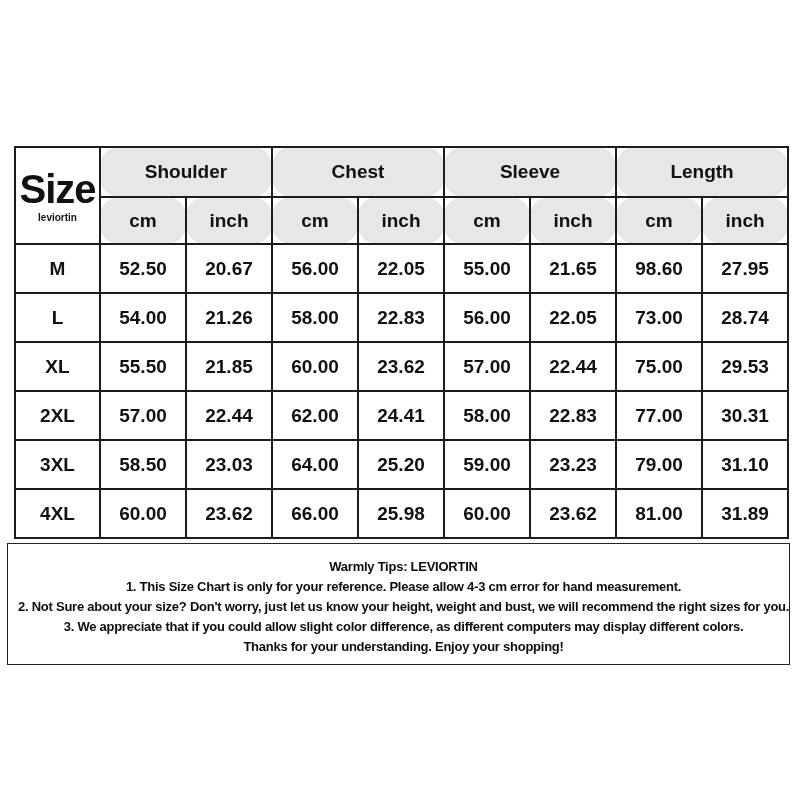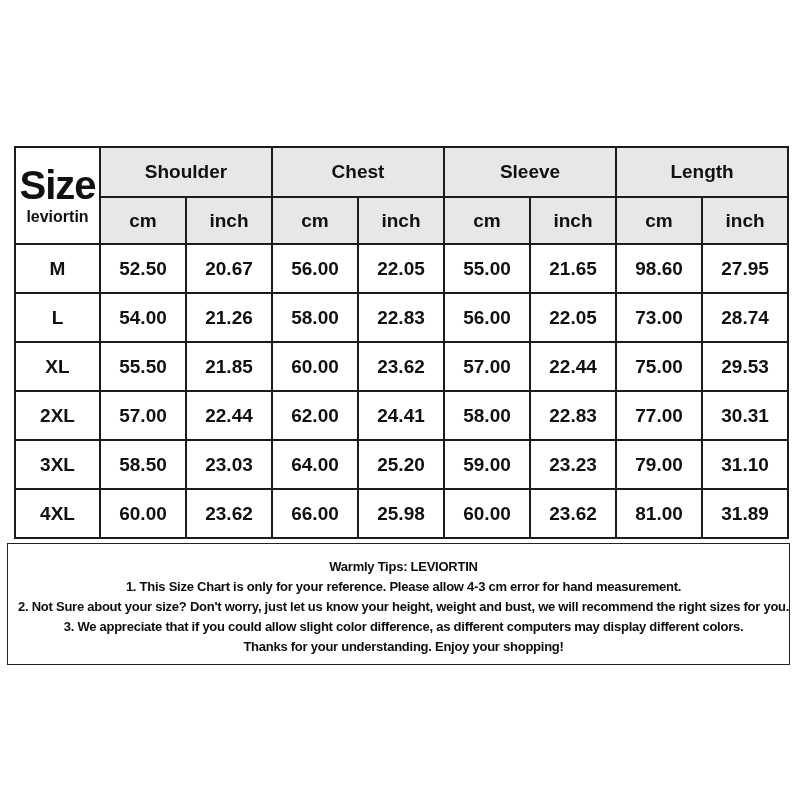--- a/index.html
+++ b/index.html
@@ -29,36 +29,37 @@
     border: 2px solid #1c1c1c;
     text-align: center;
     vertical-align: middle;
     font-weight: 700;
     font-size: 19px;
     background: #ffffff;
     padding: 0;
   }
   table.size-table .head-cell {
     background: #e8e7e5;
+    border-radius: 19px;
   }
   tr.group-row td { height: 48px; }
   tr.unit-row td  { height: 45px; }
   tr.data-row td  { height: 47px; }
 
   td.size-head {
     background: #e8e7e5;
   }
   .size-title {
     font-size: 40px;
     font-weight: 700;
     line-height: 1.0;
     letter-spacing: -1px;
   }
   .brand {
-    font-size: 16px;
+    font-size: 10px;
     font-weight: 700;
     margin-top: 3px;
   }
 
   
   .tips-box {
     position: absolute;
     left: 7px;
     top: 543px;
     width: 783px;

